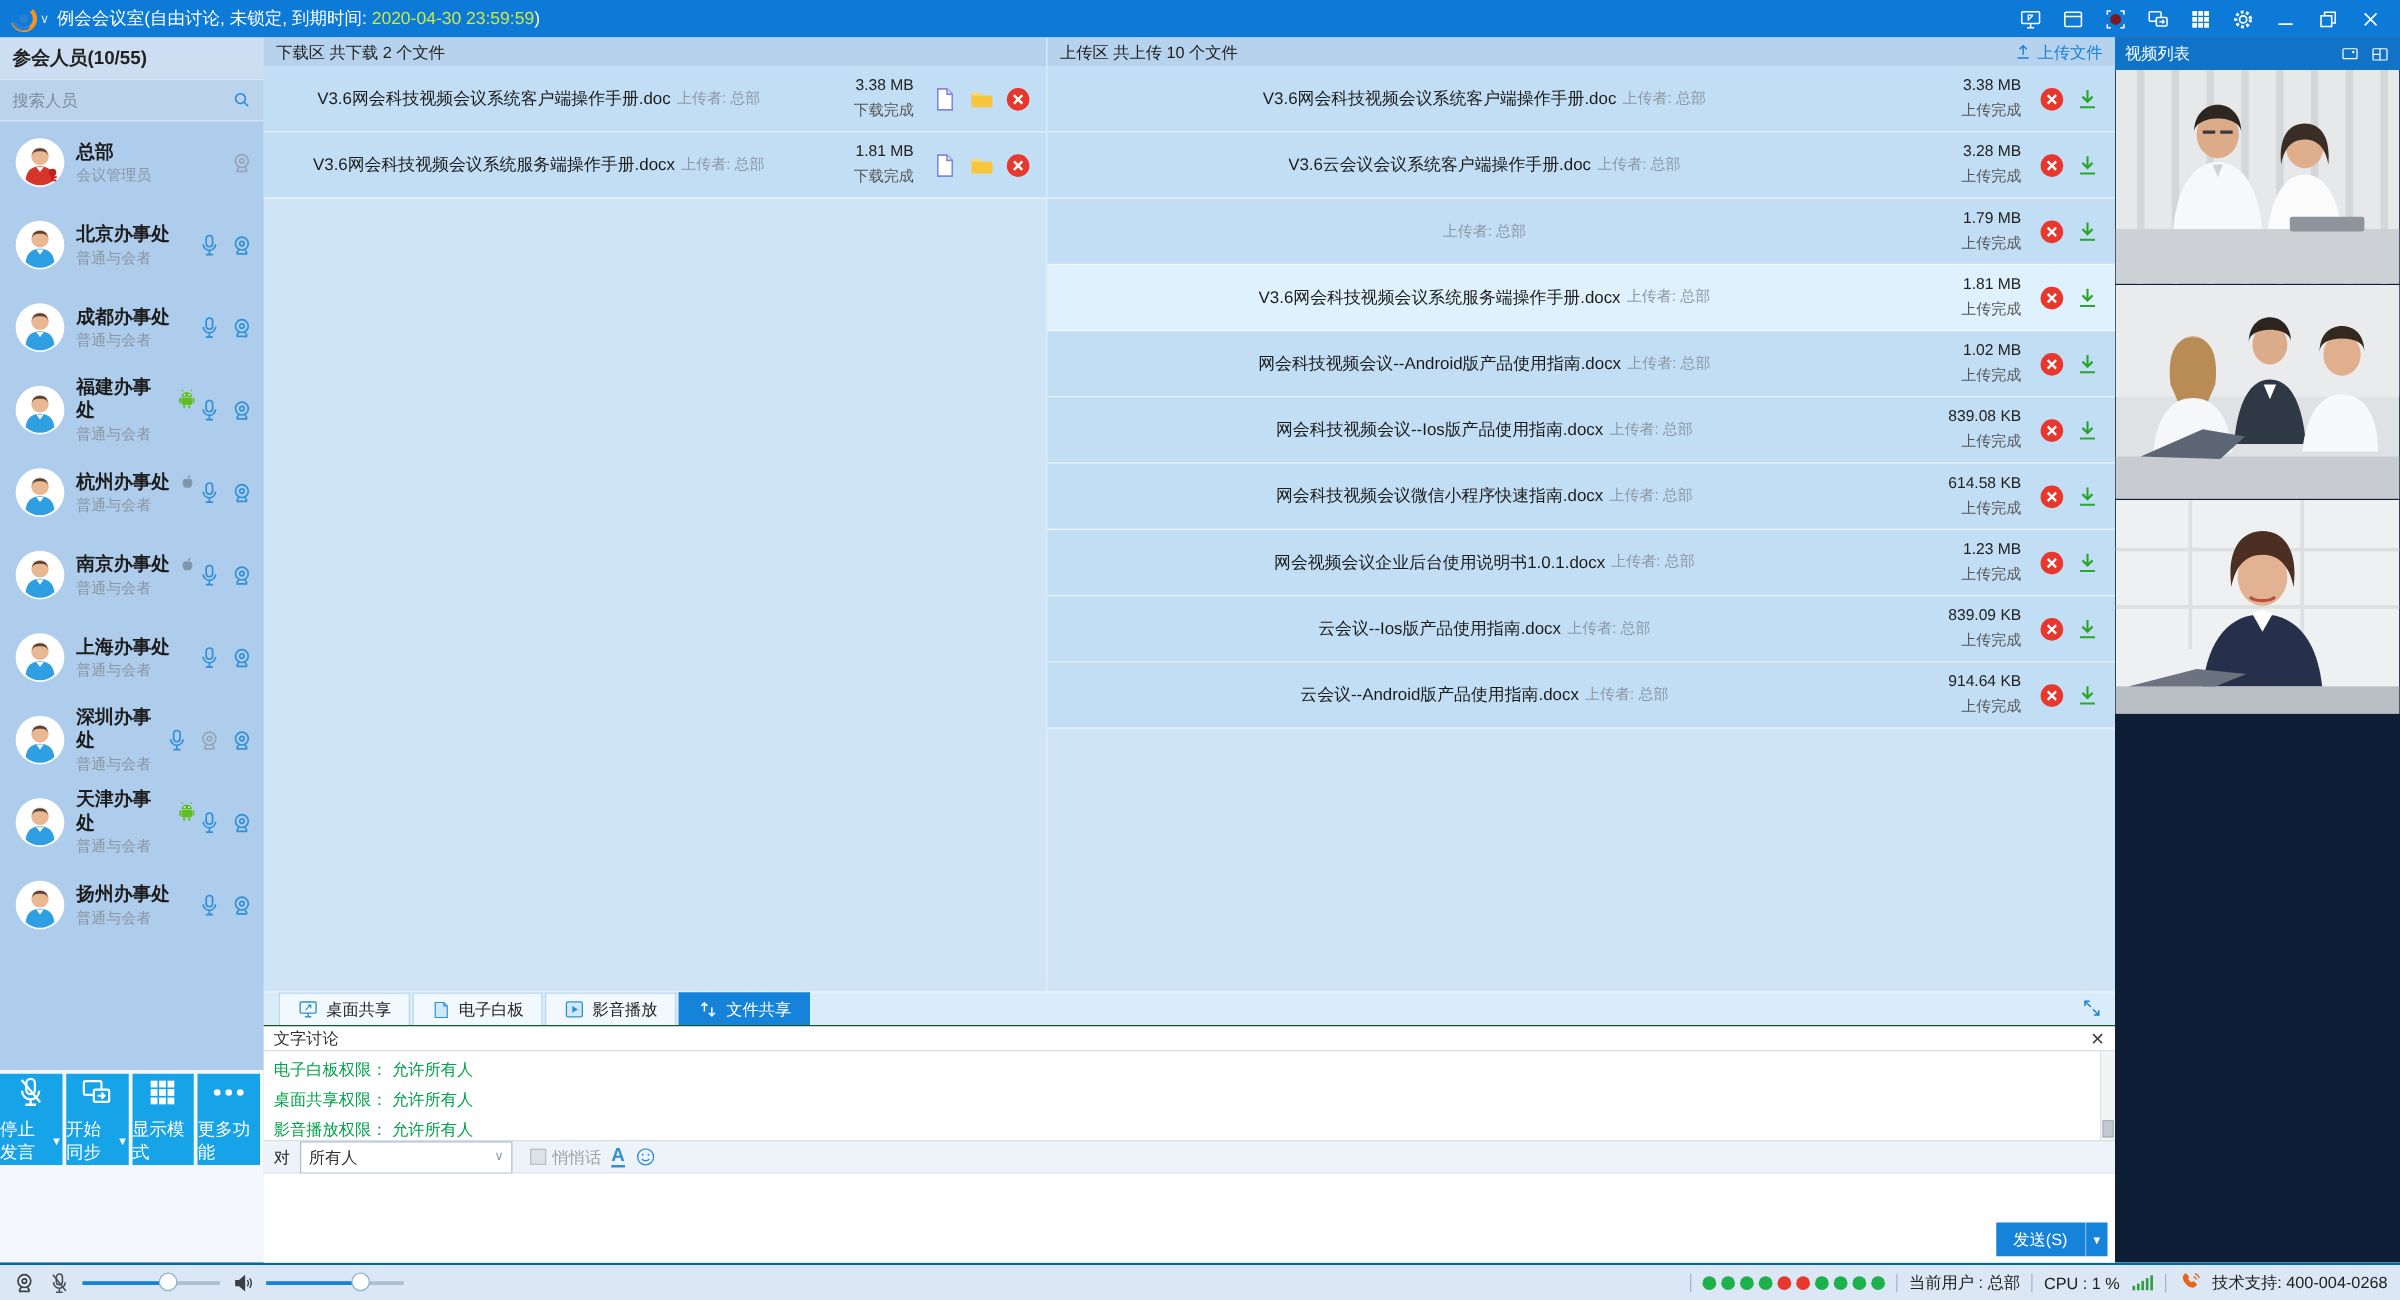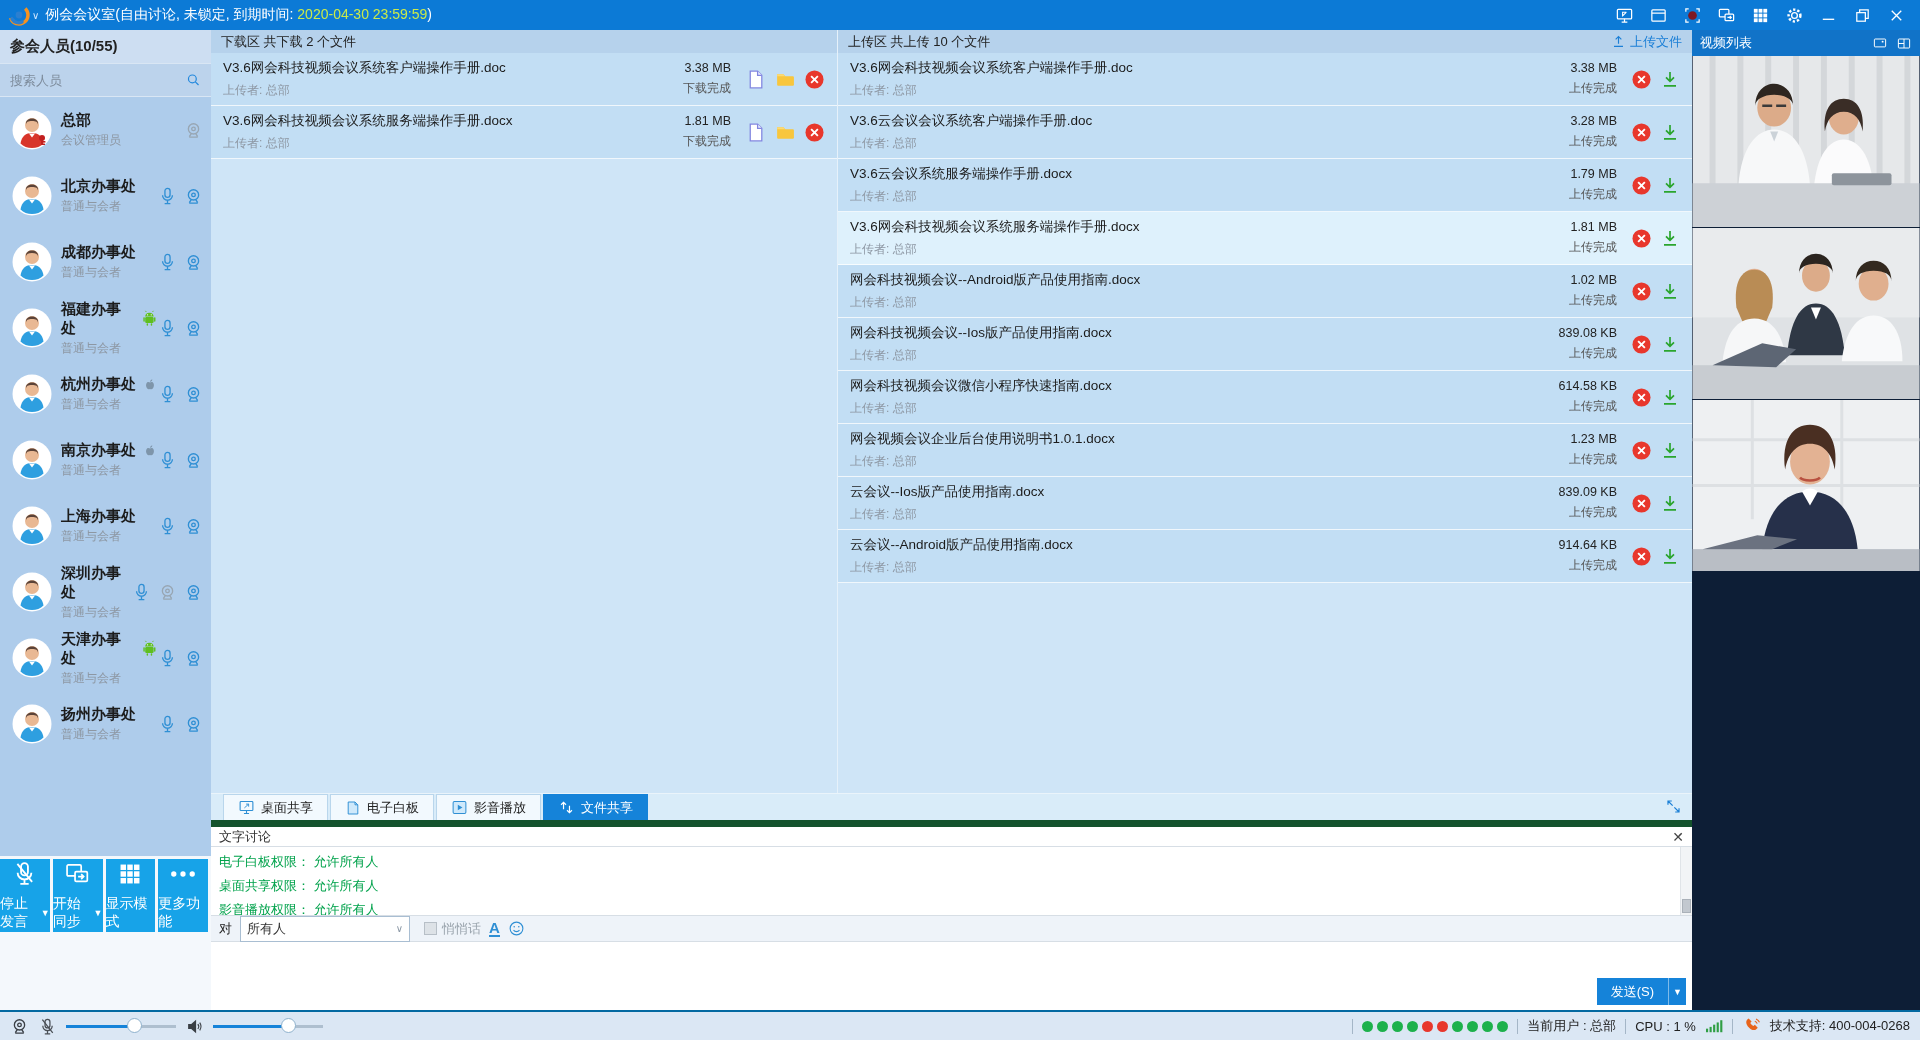--- a/index.html
+++ b/index.html
@@ -42,37 +42,37 @@
 
 .center { flex:1; display:flex; flex-direction:column; min-width:0; }
 .filesrow { flex:1; display:flex; min-height:0; }
 .dl-panel { width:627px; flex:0 0 auto; background:#cfe5f7; display:flex; flex-direction:column; border-right:1px solid #e6f1fa; }
 .ul-panel { flex:1; background:#cfe5f7; display:flex; flex-direction:column; min-width:0; }
 .panel-header { height:23px; background:#b6d2ec; display:flex; align-items:center; padding:0 10px; font-size:13px; color:#222; flex:0 0 auto; }
 .ph-spacer { flex:1; }
 .upload-link { display:flex; align-items:center; gap:4px; color:#1b7fd6; font-size:13px; cursor:pointer; }
 .frow { height:53px; display:flex; align-items:center; padding:0 12px; background:#c2def4; border-bottom:1px solid rgba(255,255,255,.75); }
 .frow.selected { background:#def1fc; }
-.fleft { flex:1; min-width:0; display:flex; flex-direction:column; justify-content:center; gap:5px; }
+.fleft { flex:1; min-width:0; display:flex; flex-direction:row; justify-content:center; gap:5px; }
 .fname { font-size:13.5px; color:#1b1b1b; white-space:nowrap; overflow:hidden; }
 .fup { font-size:12px; color:#8d97a3; }
 .fmeta { width:92px; text-align:right; display:flex; flex-direction:column; gap:5px; flex:0 0 auto; }
 .fsize { font-size:12.5px; color:#222; }
 .fstatus { font-size:12px; color:#555; }
 .ficons { display:flex; align-items:center; gap:8px; margin-left:14px; flex:0 0 auto; }
 
 
 .tabbar { height:27px; background:#d9ecf9; display:flex; align-items:flex-end; padding:0 0 0 12px; flex:0 0 auto; border-top:1px solid #eaf4fb; }
 .tab { height:26px; display:flex; align-items:center; gap:6px; padding:0 14px; font-size:13px; color:#222; background:#f2f9fe; border:1px solid #b9d6ec; border-bottom:none; margin-right:2px; cursor:pointer; }
 .tab.active { background:#1583d9; color:#fff; border-color:#1583d9; }
 .tab-spacer { flex:1; }
 .expand-ic { margin:0 10px 5px 0; cursor:pointer; }
 
 
-.chat { height:190px; background:#fff; display:flex; flex-direction:column; flex:0 0 auto; border-top:7px solid #14532d; }
+.chat { height:190px; background:#fff; display:flex; flex-direction:column; flex:0 0 auto; border-top:1px solid #14532d; }
 .chat-header { height:20px; display:flex; align-items:center; padding:0 8px; font-size:13px; color:#333; border-bottom:1px solid #d7dee5; flex:0 0 auto; }
 .chat-close { margin-left:auto; font-size:14px; color:#444; cursor:pointer; line-height:1; }
 .chat-msgs-wrap { flex:1; display:flex; min-height:0; }
 .chat-msgs { flex:1; padding:3px 8px; overflow:hidden; }
 .chat-msgs .msg { font-size:13px; color:#00a24b; line-height:24px; white-space:nowrap; }
 .chat-scroll { width:12px; background:#f2f4f6; border-left:1px solid #e0e4e8; position:relative; }
 .chat-thumb { position:absolute; bottom:2px; left:1px; width:9px; height:14px; background:#c2c8cf; border:1px solid #aab1b9; }
 .chat-toolbar { height:27px; background:#eef3f9; border-top:1px solid #d7dee5; border-bottom:1px solid #d7dee5; display:flex; align-items:center; gap:8px; padding:0 8px; flex:0 0 auto; }
 .to-label { font-size:13px; color:#222; }
 .recip-select { width:170px; height:21px; background:#fff; border:1px solid #a9bed2; display:flex; align-items:center; font-size:13px; color:#333; padding:12px 6px; cursor:pointer; }
@@ -698,21 +698,20 @@
                   <path d="M6.8 6.8l6.4 6.4M13.2 6.8l-6.4 6.4" stroke="#fff" stroke-width="1.8"></path>
                 </svg>
                 <svg width="20" height="20" viewBox="0 0 20 20" fill="none" stroke="#2aa52d" stroke-width="1.7">
                   <path d="M10 3v9M6 8.3l4 4 4-4M4 16.8h12"></path>
                 </svg>
               </span>
             </div>
 
             <div class="frow">
               <span class="fleft">
-                <span class="fname">V3.6云会议系统服务端操作手册.docx</span>
                 <span class="fup">上传者: 总部</span>
               </span>
               <span class="fmeta">
                 <span class="fsize">1.79 MB</span>
                 <span class="fstatus">上传完成</span>
               </span>
               <span class="ficons">
                 <svg width="21" height="21" viewBox="0 0 20 20">
                   <circle cx="10" cy="10" r="8.6" fill="#e8372c"></circle>
                   <path d="M6.8 6.8l6.4 6.4M13.2 6.8l-6.4 6.4" stroke="#fff" stroke-width="1.8"></path>

